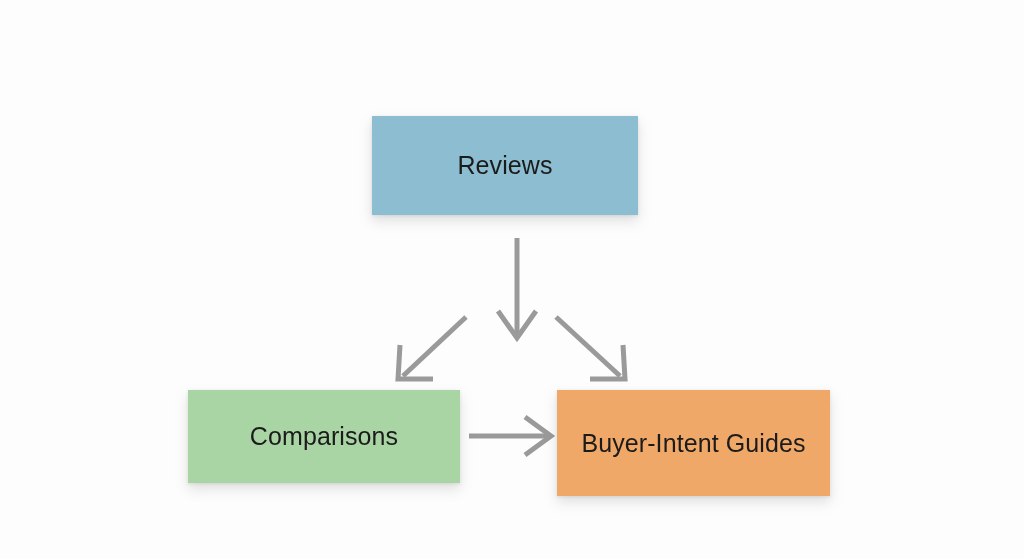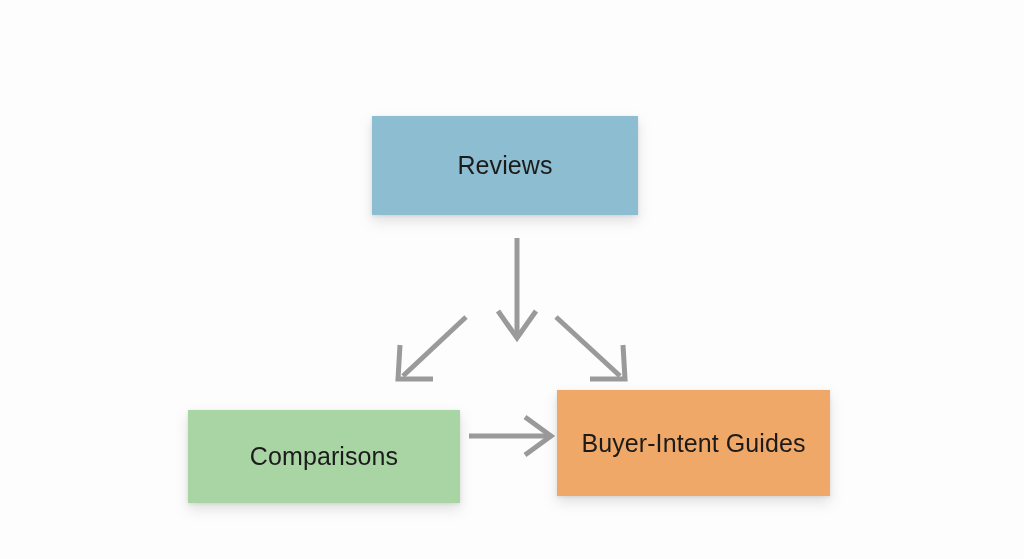--- a/index.html
+++ b/index.html
@@ -50,21 +50,20 @@
     width: 266px;
     height: 99px;
     background: #8cbdd0;
   }
   #node-comparisons {
     left: 188px;
     top: 390px;
     width: 272px;
     height: 93px;
     background: #a9d4a4;
-    margin-top: 20px;
   }
   #node-buyer-intent {
     left: 557px;
     top: 390px;
     width: 273px;
     height: 106px;
     background: #f0a868;
   }
 </style>
 </head>

